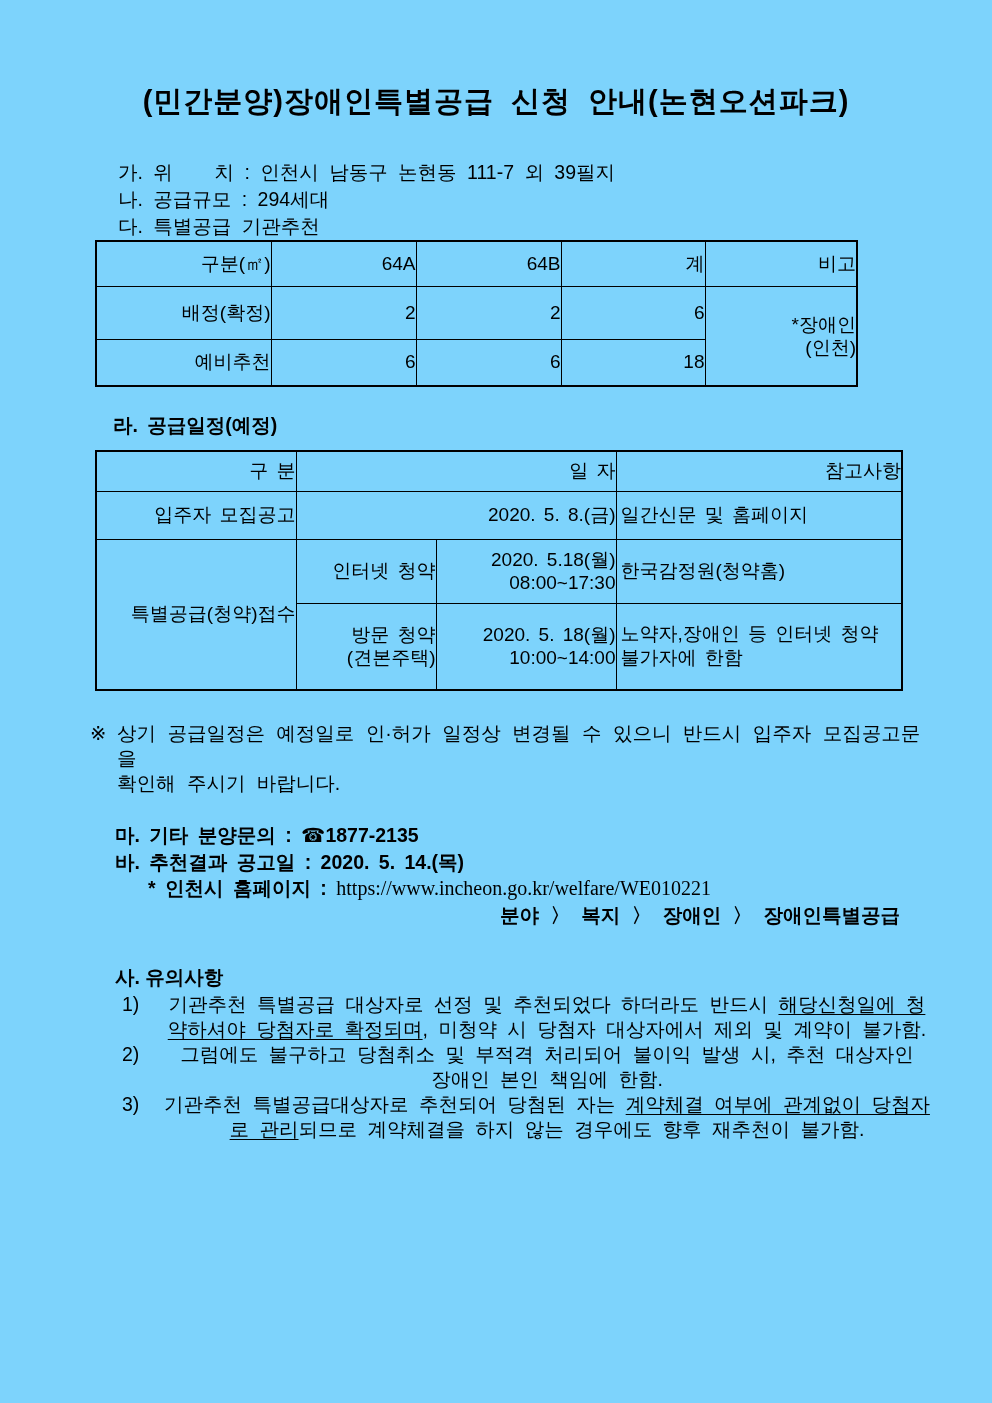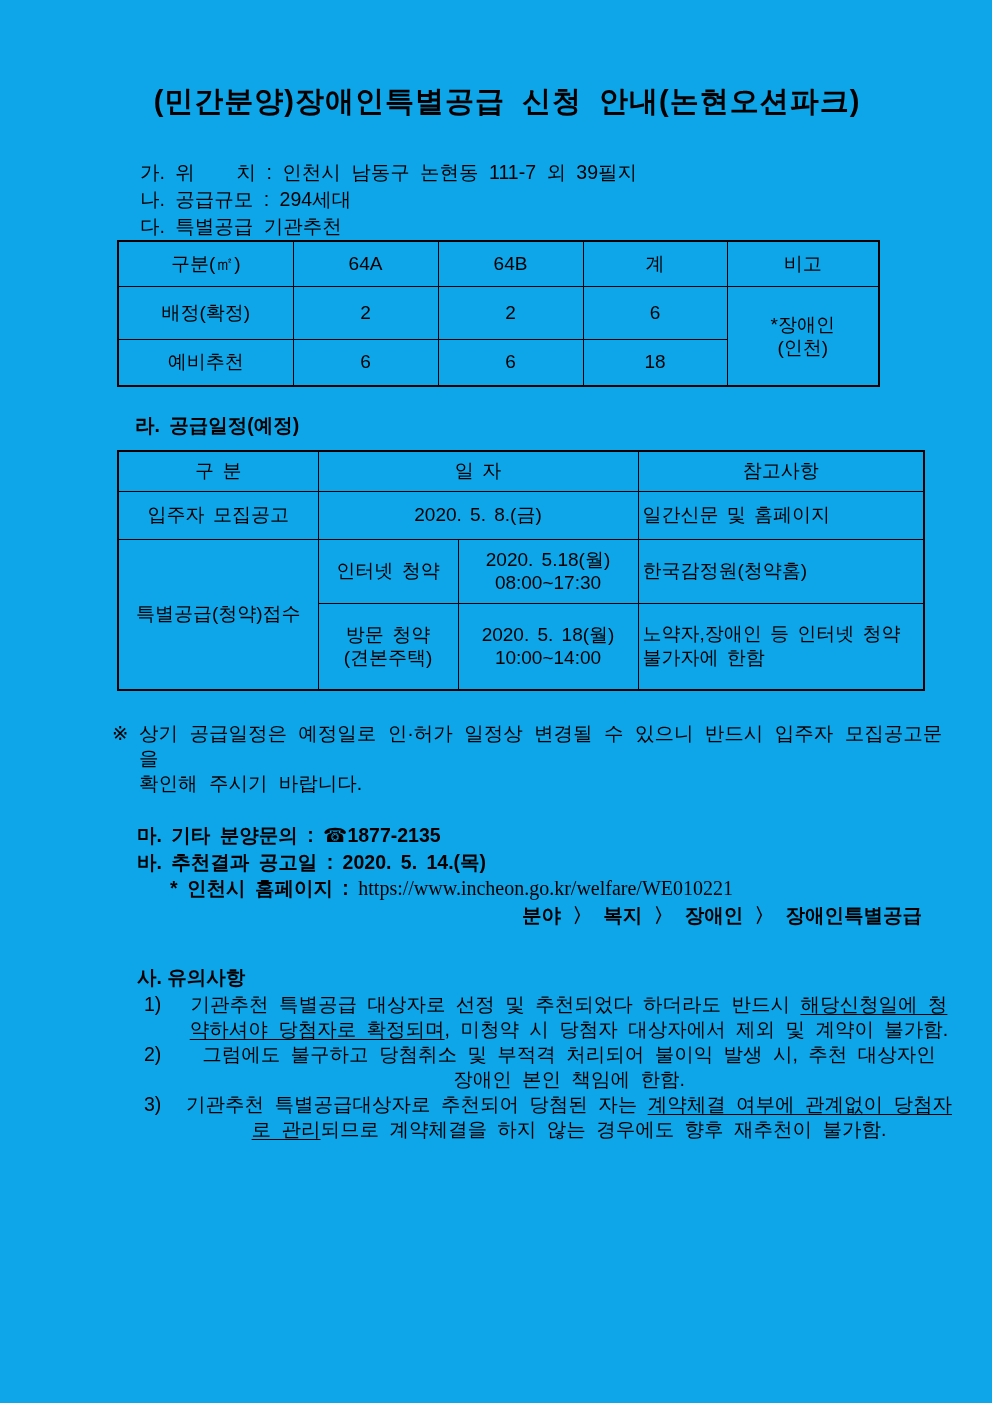--- a/index.html
+++ b/index.html
@@ -1,33 +1,32 @@
 <!DOCTYPE html>
 <html><head>
 <meta charset="utf-8">
 <style>
   * { margin:0; padding:0; box-sizing:border-box; }
   html,body { background:#ffffff; }
   .page {
-    position:relative; width:992px; height:1403px; background:#0ea5e9;
+    position:relative; width:992px; height:1403px; background:#7dd3fc;
     color:#000; font-family:"Liberation Sans","DejaVu Sans",sans-serif;
     overflow:hidden;
-    padding-left:22px;
   }
   .b { font-weight:normal; }
   .u { text-decoration:underline; text-underline-offset:3px; }
   .pre { white-space:pre-wrap; }
   .doc-title {
     margin-top:82px; text-align:center; font-size:29px; font-weight:bold;
     letter-spacing:1px; word-spacing:8px;
   }
   .info-block { margin:37px 0 0 118px; font-size:19.5px; line-height:27px; word-spacing:5px; }
   .info-line { white-space:pre-wrap; }
   table { border-collapse:collapse; table-layout:fixed; }
-  td { border:1px solid #000; text-align:center; vertical-align:middle;
+  td { border:1px solid #000; text-align:right; vertical-align:middle;
        font-size:19px; word-spacing:3px; overflow:hidden; }
   .t1 { margin-left:95px; width:761px; border:2px solid #000; }
   .t2 { margin-left:95px; width:806px; border:2px solid #000; }
   .left-cell { text-align:left; padding-left:4px; }
   .cell-line { display:block; line-height:23px; }
   .section-head { margin:25px 0 0 113px; font-size:19.5px; font-weight:bold; word-spacing:4px; }
   .sched-gap { height:11px; }
   .notice { display:flex; margin:30px 0 0 90px; font-size:19.5px; line-height:25px; word-spacing:6px; }
   .notice-marker { width:27px; flex:none; }
   .notice-text { width:815px; }

